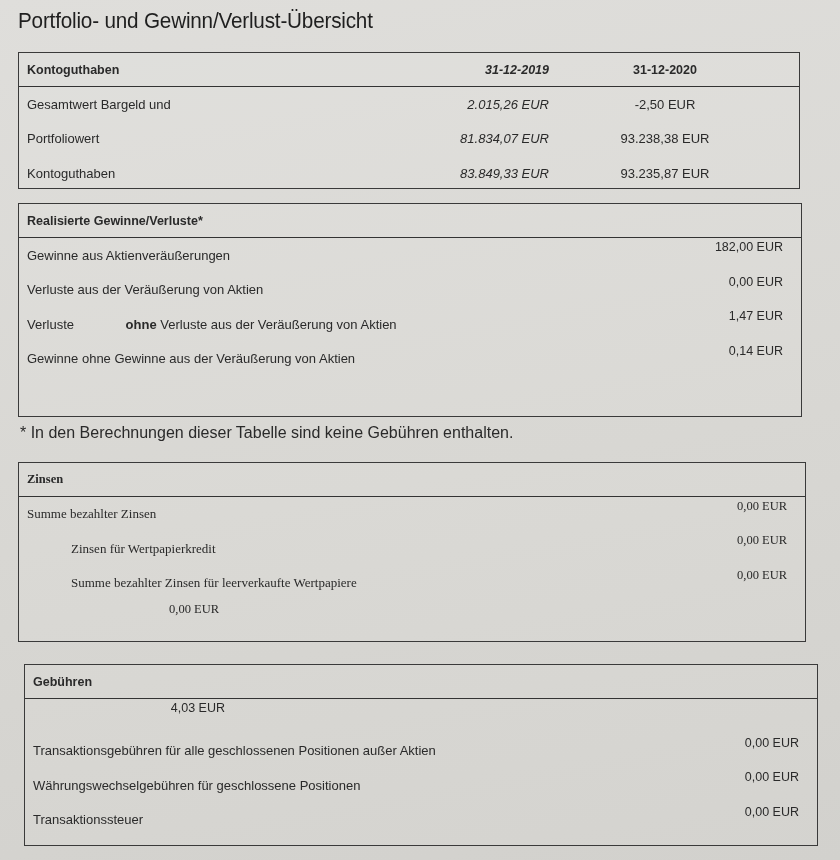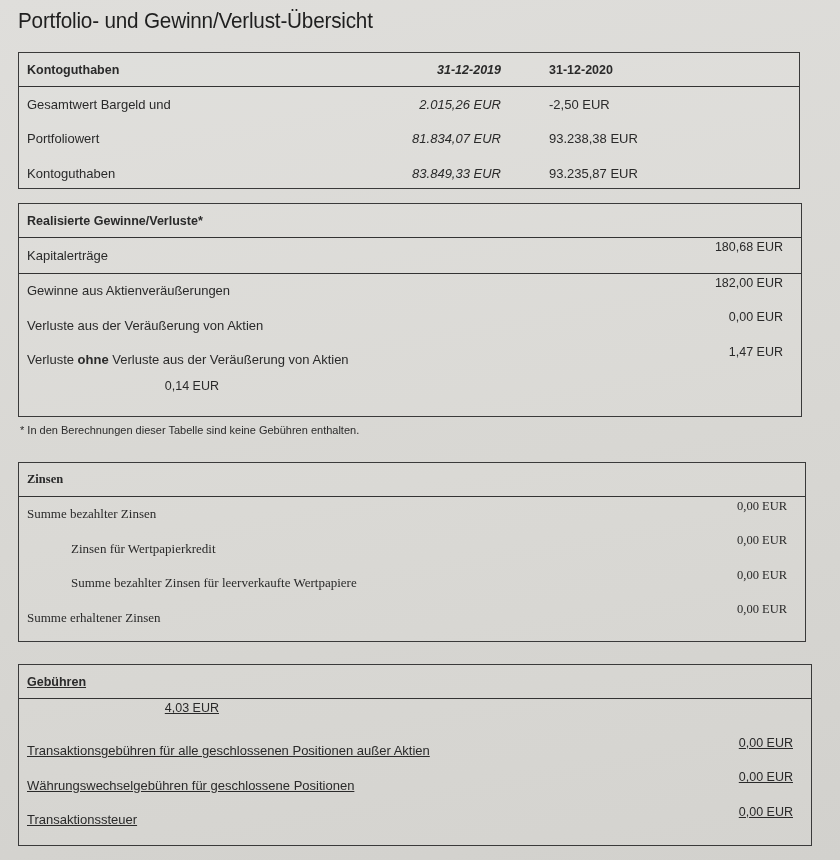--- a/index.html
+++ b/index.html
@@ -25,25 +25,25 @@
   }
   .tbl .hdr {
     display: flex; align-items: center; height: 33px;
     border-bottom: 1.5px solid #333; font-weight: bold; font-size: 12.5px;
   }
   .tbl .row { display: flex; align-items: center; height: 34.5px; }
   .tbl .row.sep { border-bottom: 1.5px solid #333; }
   .c-label { flex: 1; padding-left: 8px; }
   .c-label.indent { padding-left: 52px; }
   .c-v1 { width: 140px; text-align: right; padding-right: 0; font-style: italic; }
-  .c-v2 { width: 232px; text-align: left; padding-right: 18px; margin-left: 48px; }
+  .c-v2 { width: 232px; text-align: center; padding-right: 18px; }
   .c-val { width: 200px; text-align: right; padding-right: 18px; transform: translateY(-8px); font-size: 12.5px; }
-  .bold { font-weight: bold; }
+  .bold { font-weight: bold; margin-left: 48px; }
   .footnote {
-    position: absolute; left: 20px; top: 424px; font-size: 11px; color: #2a2a2a;
+    position: absolute; left: 20px; top: 424px; font-size: 16px; color: #2a2a2a;
   }
 </style>
 </head>
 <body>
 
 <div class="page">
 
   <h1>Portfolio- und Gewinn/Verlust-Übersicht</h1>
 
   <div class="tbl" style="left:18px; top:52px; width:780px; height:135px;">
@@ -66,37 +66,34 @@
       <span class="c-label">Kontoguthaben</span>
       <span class="c-v1">83.849,33 EUR</span>
       <span class="c-v2">93.235,87 EUR</span>
     </div>
   </div>
 
   <div class="tbl" style="left:18px; top:203px; width:782px; height:212px;">
     <div class="hdr">
       <span class="c-label">Realisierte Gewinne/Verluste*</span>
     </div>
-    <div class="row sep">
-      <span class="c-label">Kapitalerträge</span>
-      <span class="c-val">180,68 EUR</span>
-    </div>
     <div class="row">
       <span class="c-label">Gewinne aus Aktienveräußerungen</span>
       <span class="c-val">182,00 EUR</span>
     </div>
     <div class="row">
       <span class="c-label">Verluste aus der Veräußerung von Aktien</span>
       <span class="c-val">0,00 EUR</span>
     </div>
     <div class="row">
       <span class="c-label"><span>Verluste </span><span class="bold">ohne</span><span> Verluste aus der Veräußerung von Aktien</span></span>
       <span class="c-val">1,47 EUR</span>
     </div>
     <div class="row">
+      <span class="c-label">Gewinne ohne Gewinne aus der Veräußerung von Aktien</span>
       <span class="c-val">0,14 EUR</span>
     </div>
   </div>
 
   <div class="footnote">* In den Berechnungen dieser Tabelle sind keine Gebühren enthalten.</div>
 
   <div class="tbl" style="left:18px; top:462px; width:786px; height:178px;font-family:Liberation Serif, serif;">
     <div class="hdr">
       <span class="c-label">Zinsen</span>
     </div>
@@ -106,26 +103,25 @@
     </div>
     <div class="row">
       <span class="c-label indent">Zinsen für Wertpapierkredit</span>
       <span class="c-val">0,00 EUR</span>
     </div>
     <div class="row">
       <span class="c-label indent">Summe bezahlter Zinsen für leerverkaufte Wertpapiere</span>
       <span class="c-val">0,00 EUR</span>
     </div>
     <div class="row">
-      <span class="c-label">Summe erhaltener Zinsen</span>
       <span class="c-val">0,00 EUR</span>
     </div>
   </div>
 
-  <div class="tbl" style="left:18px; top:664px; width:792px; height:180px;text-decoration:underline;">
+  <div class="tbl" style="left:24px; top:664px; width:792px; height:180px;">
     <div class="hdr">
       <span class="c-label">Gebühren</span>
     </div>
     <div class="row">
       <span class="c-val">4,03 EUR</span>
     </div>
     <div class="row">
       <span class="c-label">Transaktionsgebühren für alle geschlossenen Positionen außer Aktien</span>
       <span class="c-val">0,00 EUR</span>
     </div>

